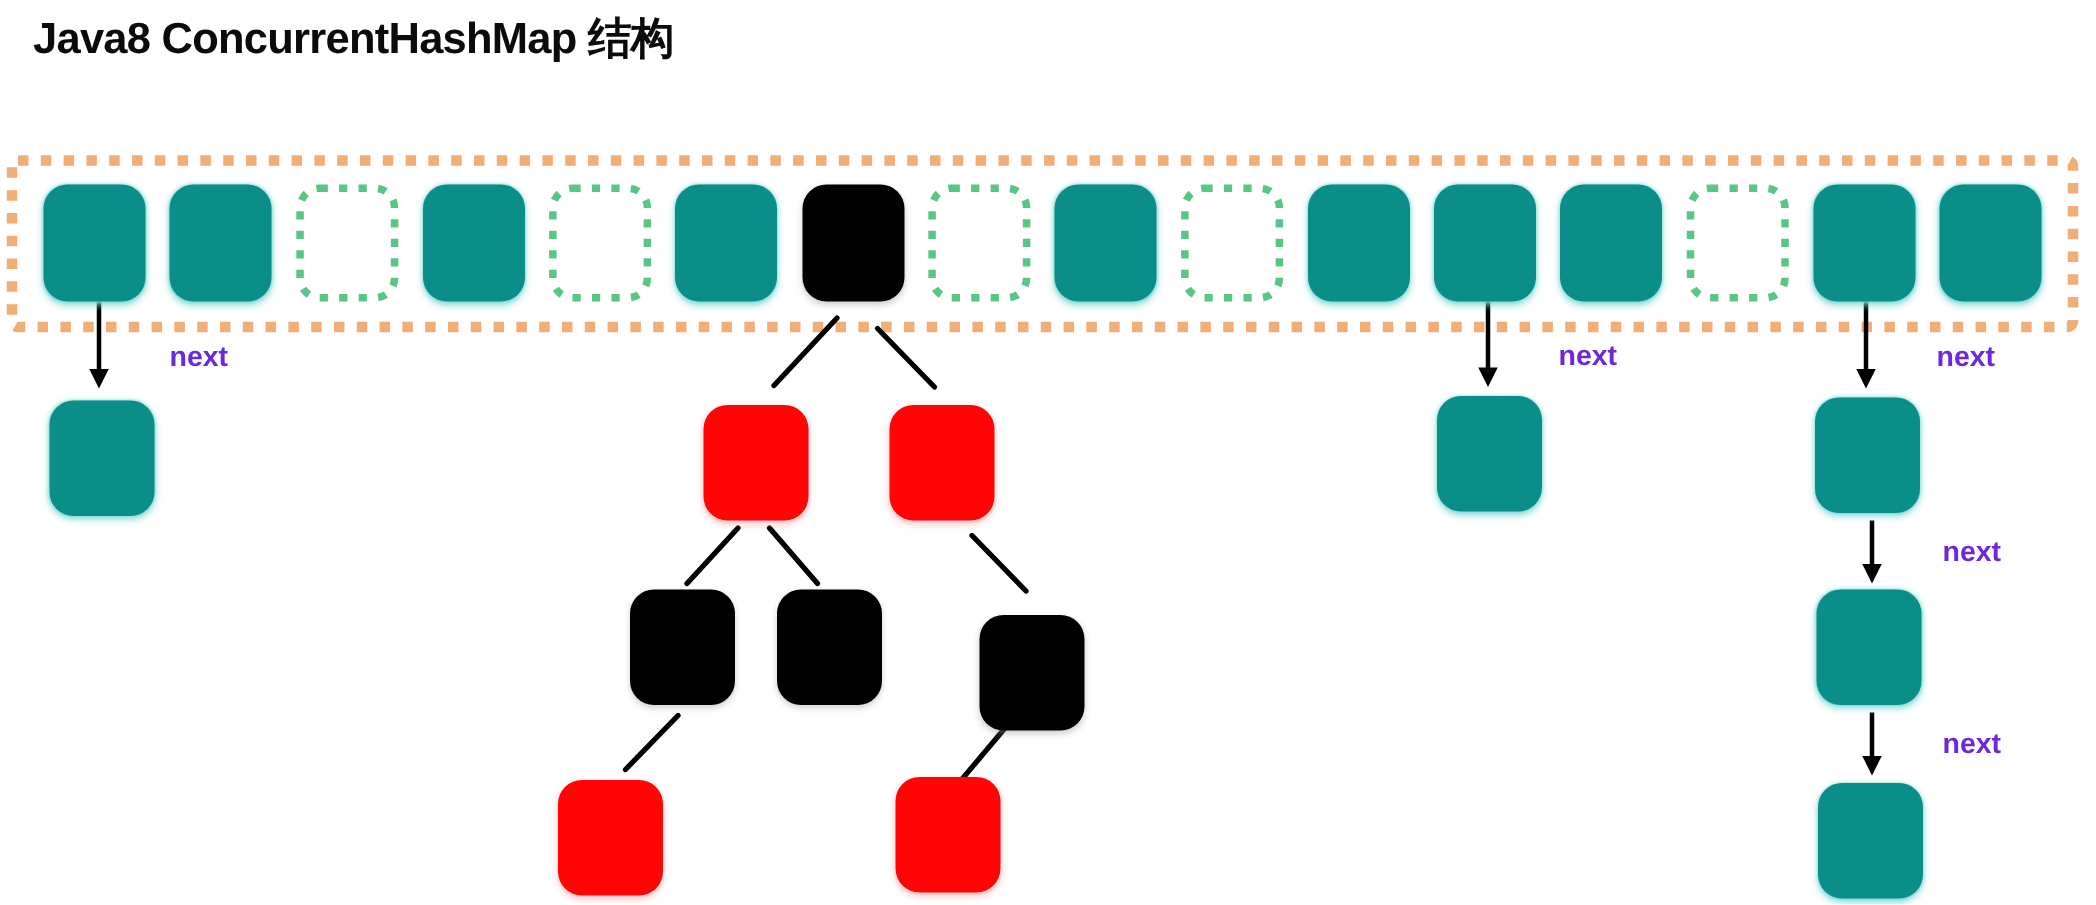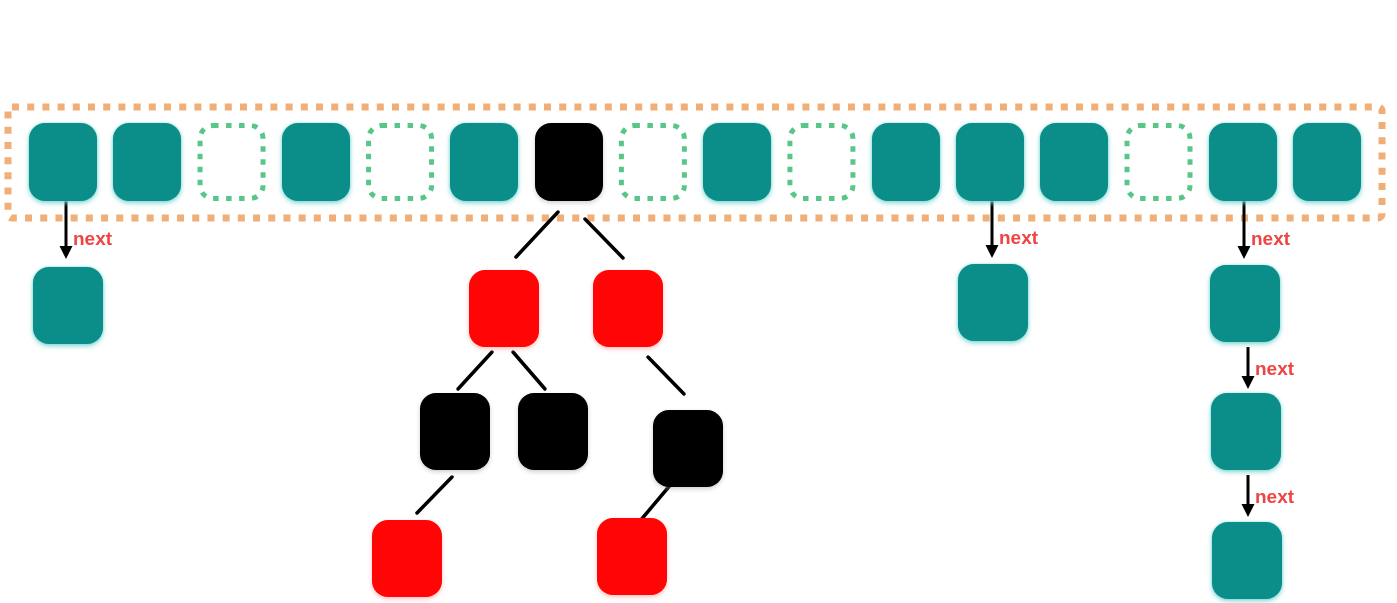--- a/index.html
+++ b/index.html
@@ -46,29 +46,31 @@
     box-shadow:0 2px 4px rgba(150,150,150,0.45);
   }
   .red-box{
     background:var(--red);
     box-shadow:0 2px 4px rgba(255,150,150,0.6);
   }
   .next-label{
     position:absolute;
     font-size:19px;
     font-weight:700;
-    color:#ef4444;
+    color:#6d28d9;
     line-height:22px;
     white-space:nowrap;
+    margin-left:40px;
   }
 </style>
 </head>
 <body>
 
 <div class="canvas">
+  <h1 class="title">Java8 ConcurrentHashMap 结构</h1>
   <svg id="diagram-svg" xmlns="http://www.w3.org/2000/svg" viewBox="0 0 1397 603">
       <rect x="8" y="107" width="1374" height="111" rx="4" fill="none" stroke="#f2ae77" stroke-width="7" stroke-dasharray="7 8.2"></rect>
       <rect x="200.04" y="125.5" width="63" height="73" rx="13" fill="none" stroke="#58c686" stroke-width="5" stroke-dasharray="5.5 7.5"></rect>
       <rect x="368.58" y="125.5" width="63" height="73" rx="13" fill="none" stroke="#58c686" stroke-width="5" stroke-dasharray="5.5 7.5"></rect>
       <rect x="621.39" y="125.5" width="63" height="73" rx="13" fill="none" stroke="#58c686" stroke-width="5" stroke-dasharray="5.5 7.5"></rect>
       <rect x="789.93" y="125.5" width="63" height="73" rx="13" fill="none" stroke="#58c686" stroke-width="5" stroke-dasharray="5.5 7.5"></rect>
       <rect x="1127.01" y="125.5" width="63" height="73" rx="13" fill="none" stroke="#58c686" stroke-width="5" stroke-dasharray="5.5 7.5"></rect>
       <line x1="558" y1="212" x2="516" y2="257" stroke="#000000" stroke-width="3.5" stroke-linecap="round"></line>
       <line x1="585" y1="219" x2="623" y2="258" stroke="#000000" stroke-width="3.5" stroke-linecap="round"></line>
       <line x1="492" y1="352" x2="458" y2="389" stroke="#000000" stroke-width="3.5" stroke-linecap="round"></line>

